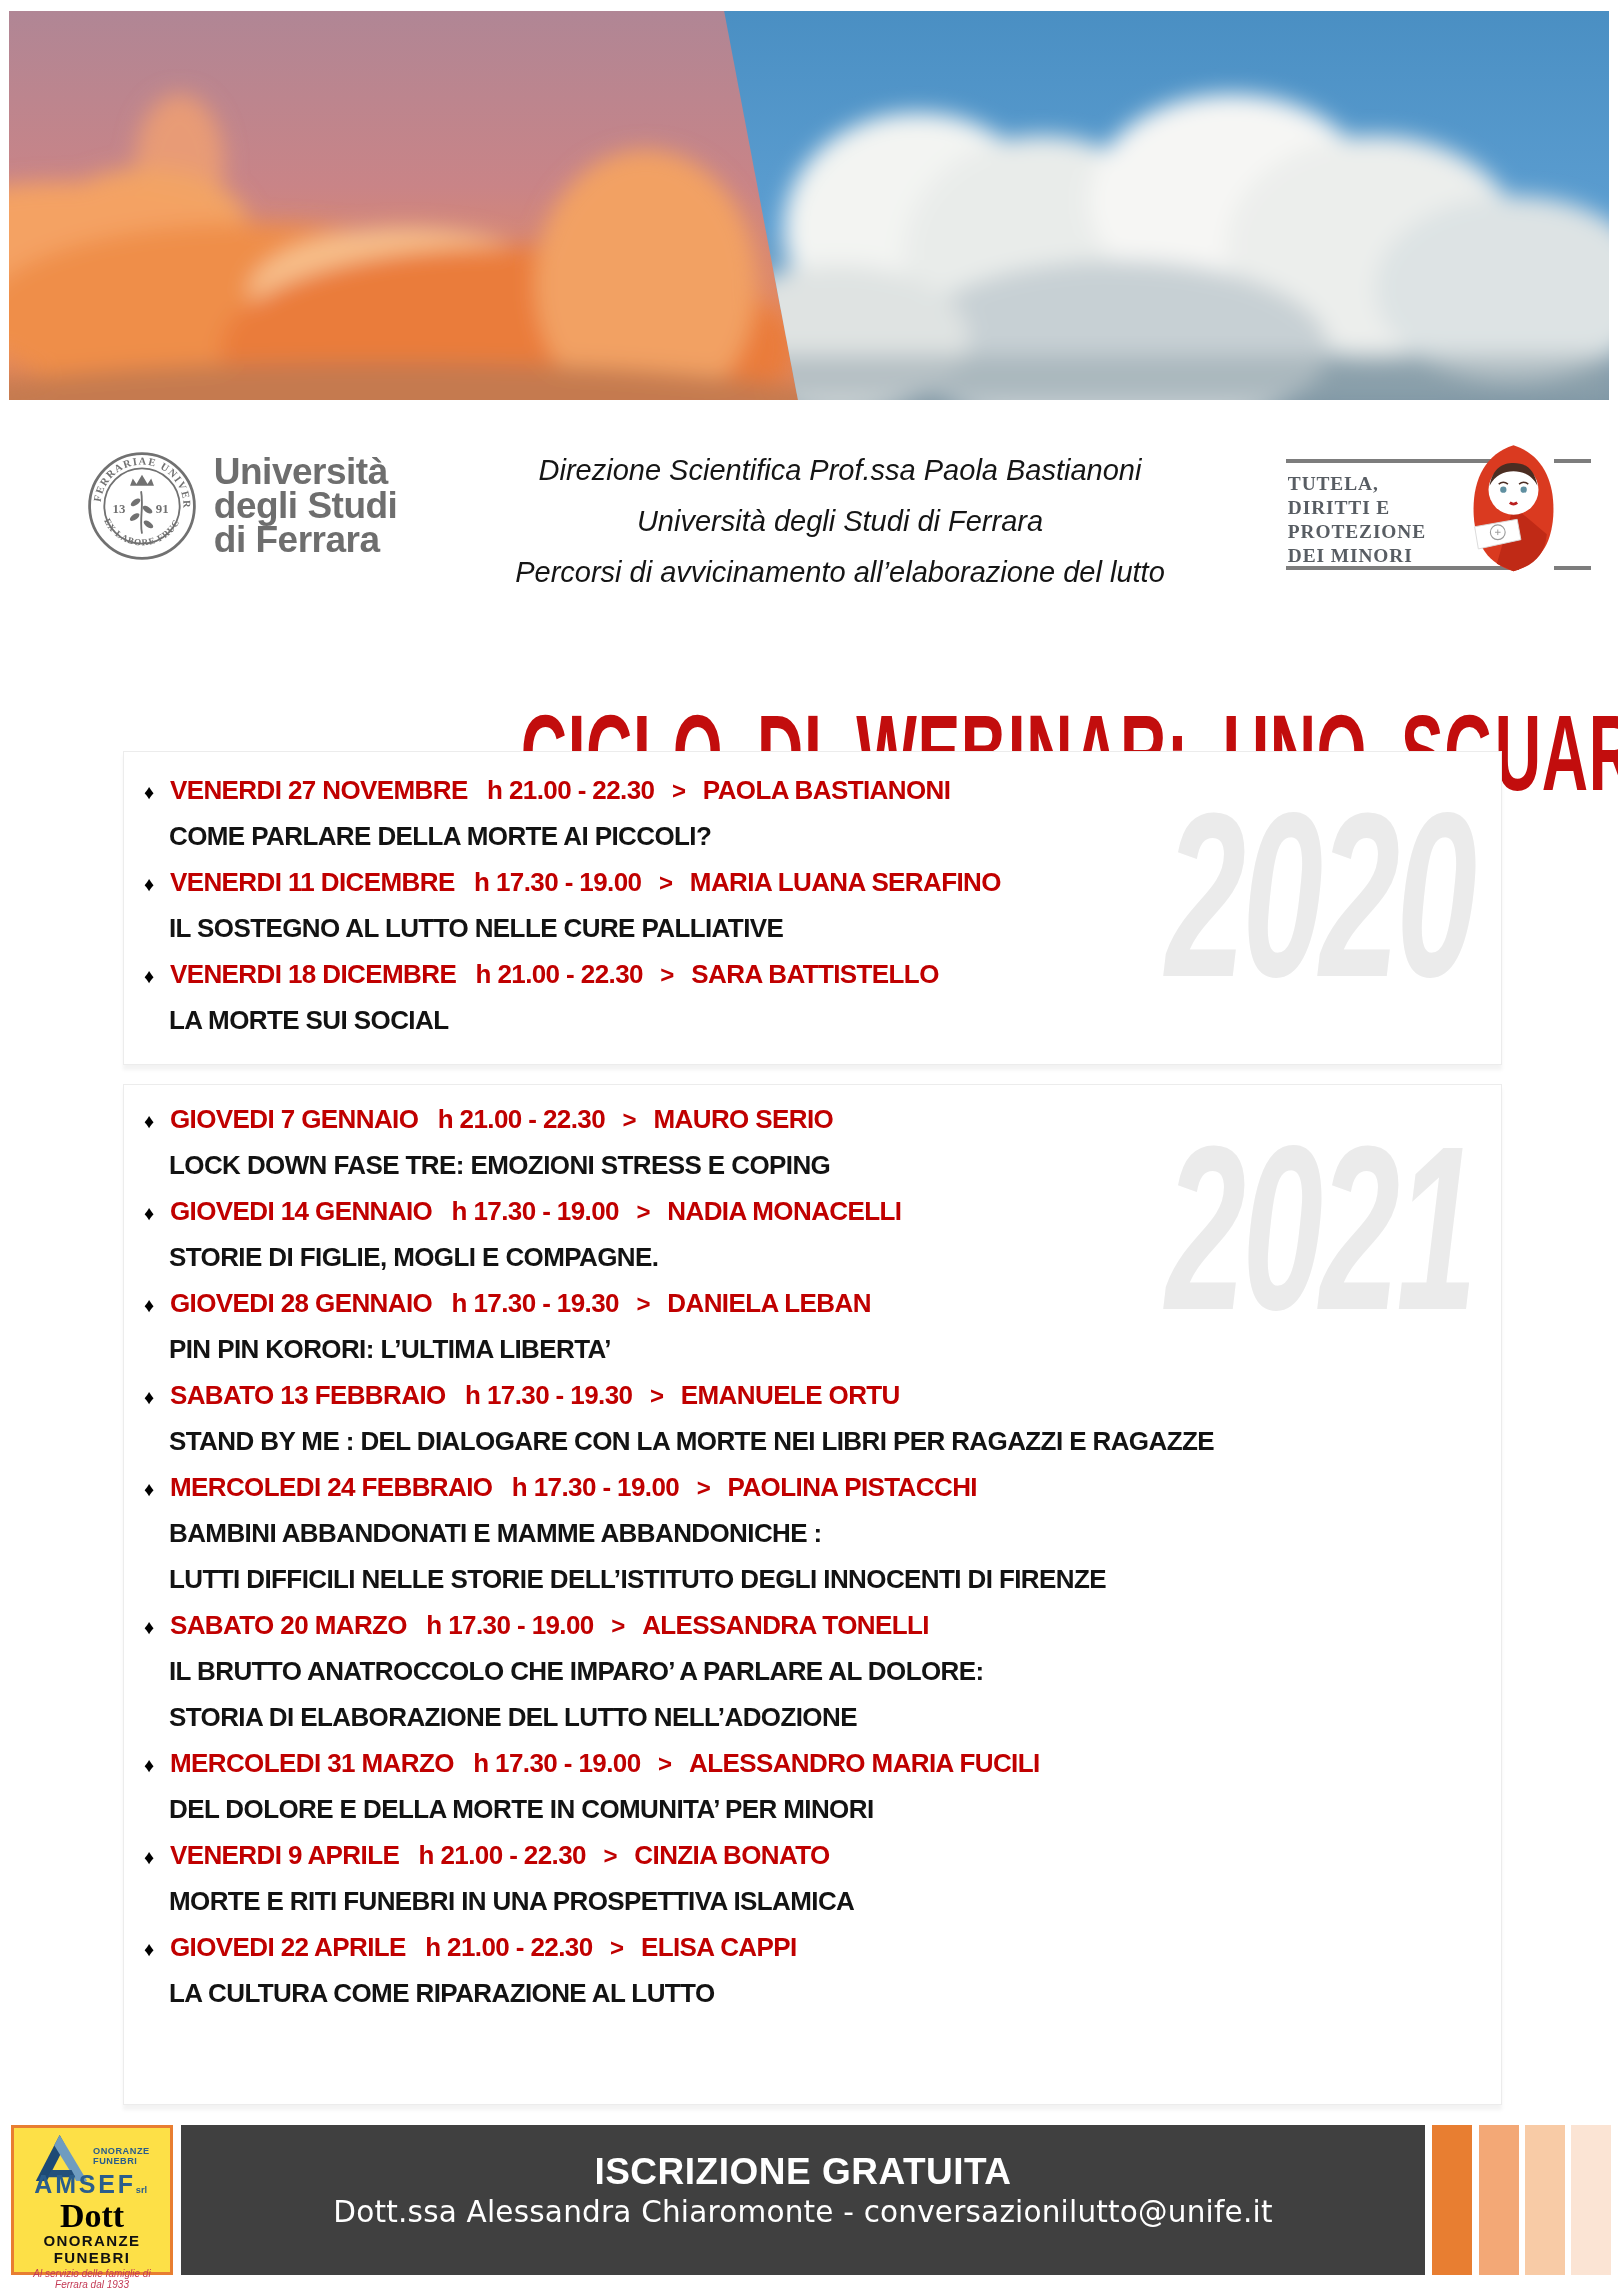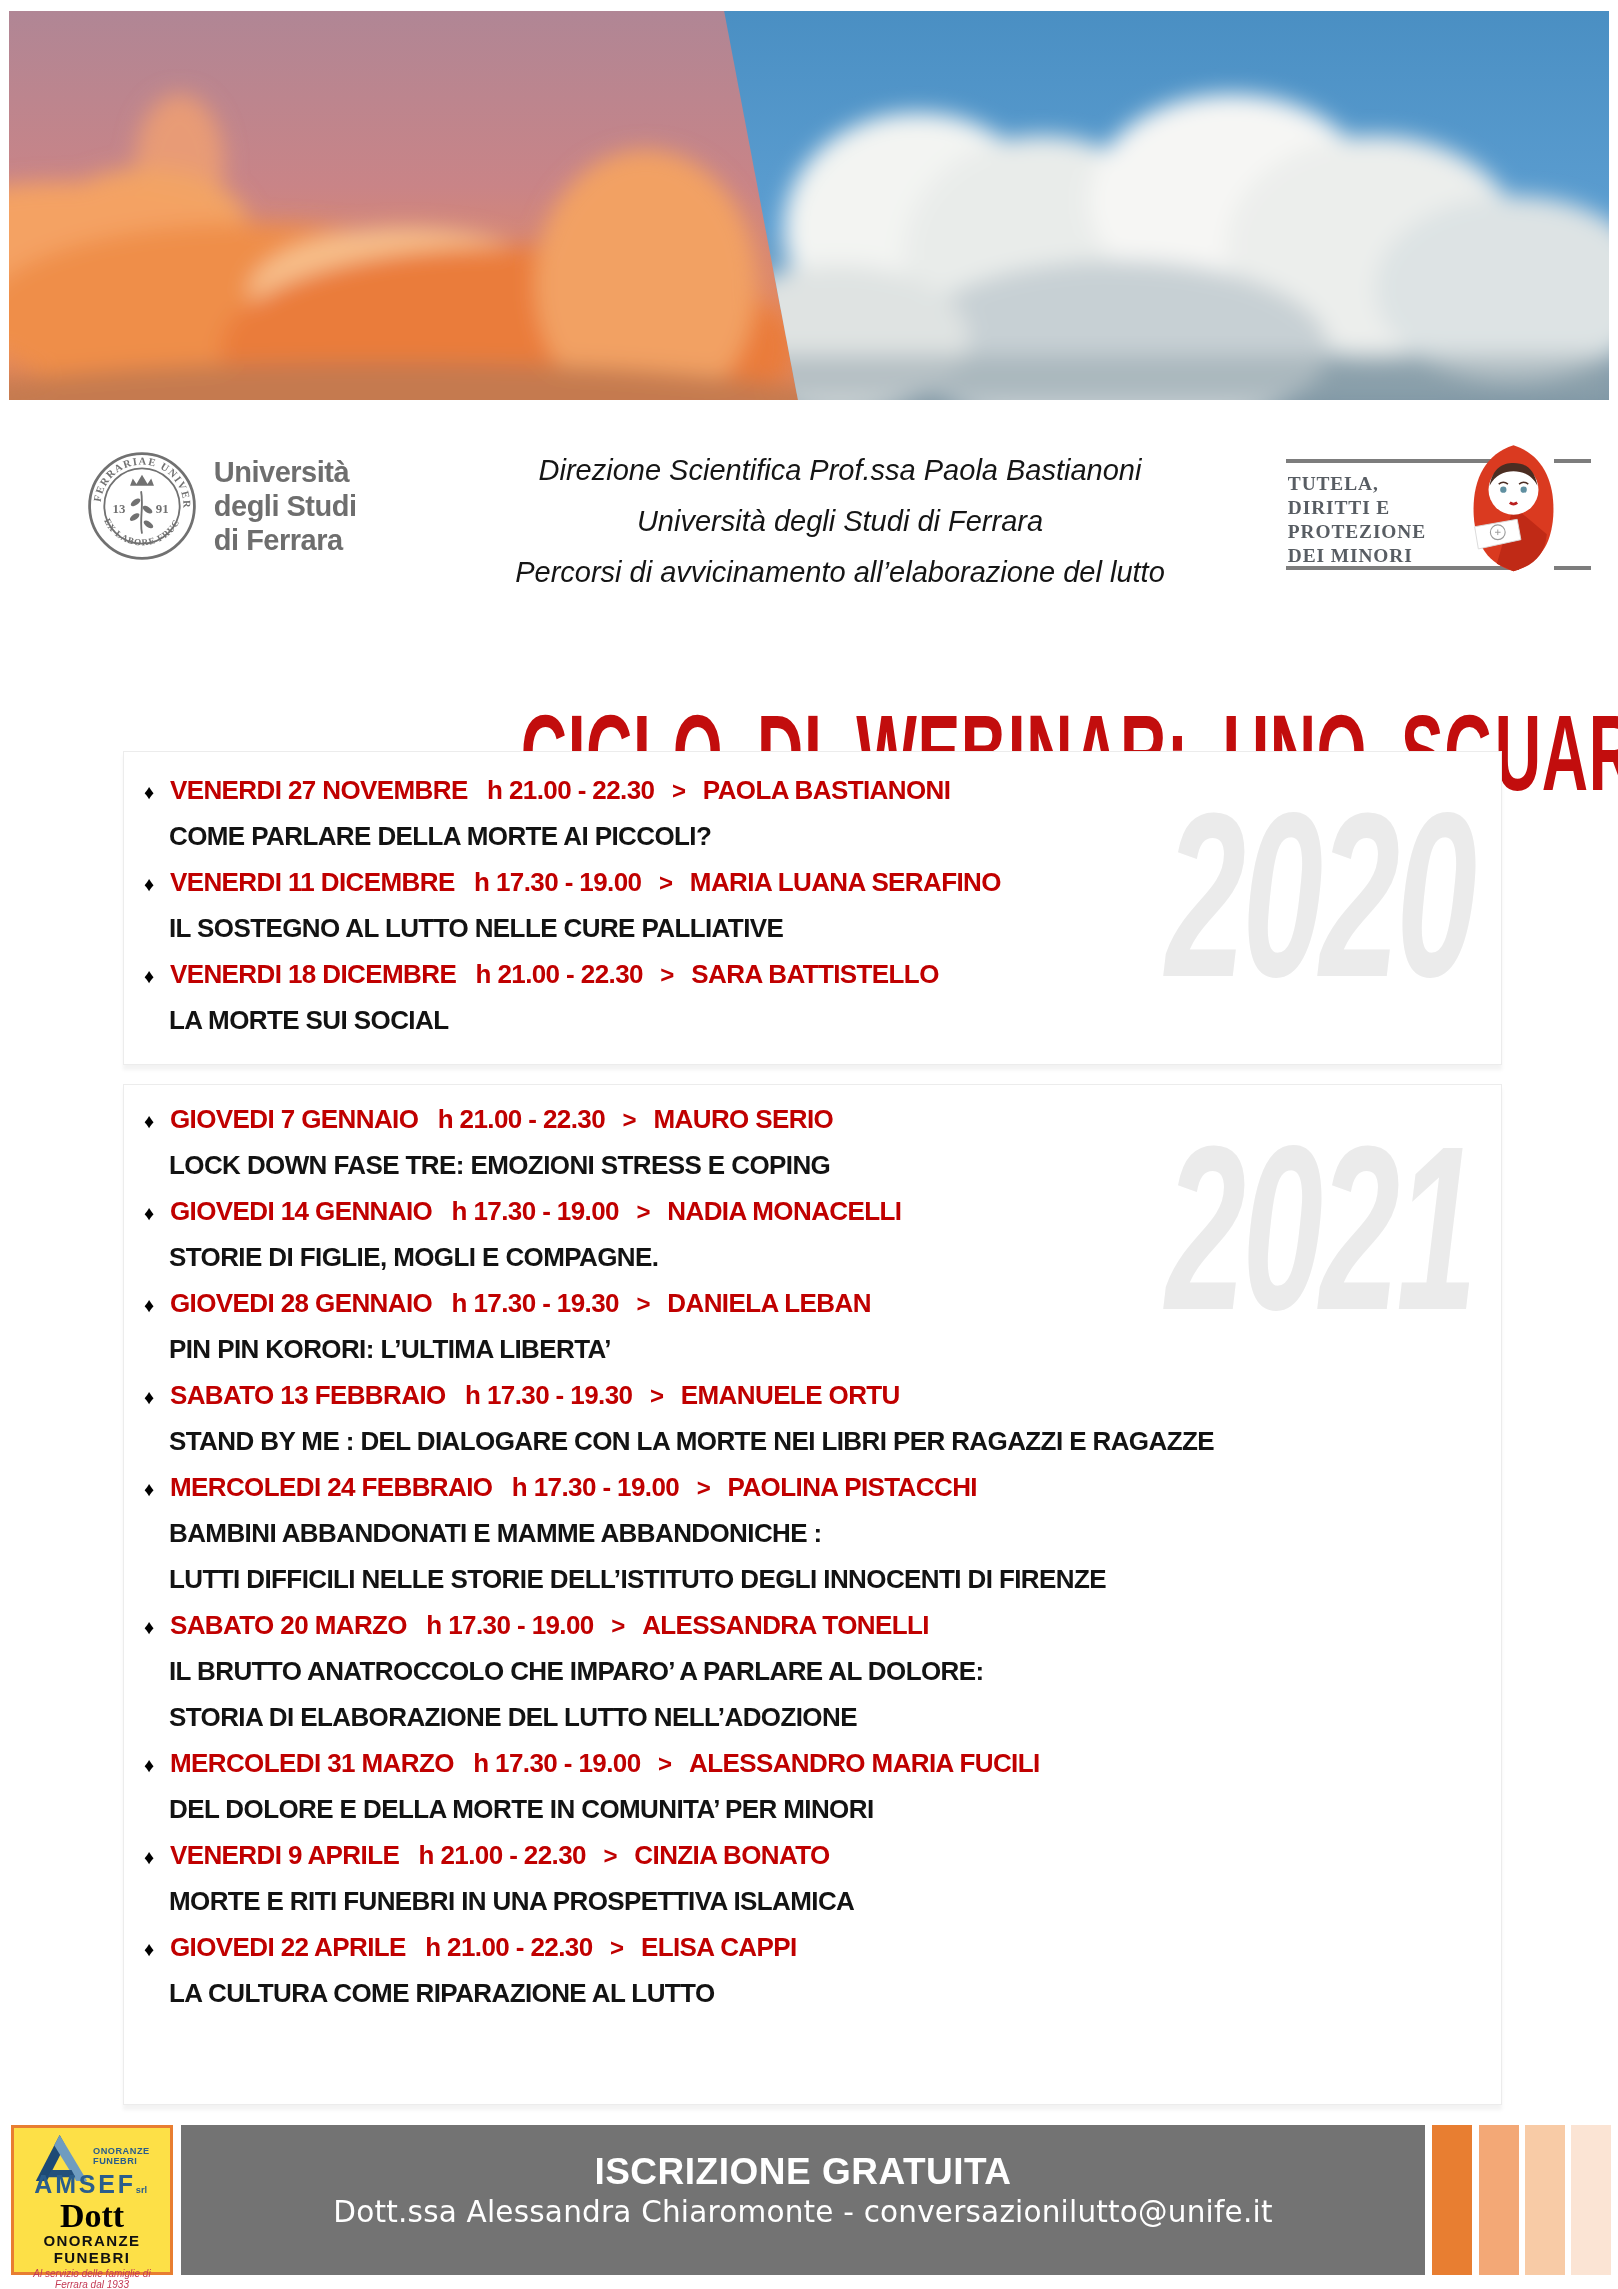--- a/index.html
+++ b/index.html
@@ -7,21 +7,21 @@
     position:relative; width:1619px; height:2290px; background:#ffffff;
     font-family:"Liberation Sans", sans-serif; overflow:hidden;
   }
 
   
   .banner { position:absolute; left:9.2px; top:11px; width:1600px; height:389px; }
   .banner svg { display:block; width:100%; height:100%; }
 
   
   .header-unife { position:absolute; left:85px; top:449px; display:flex; align-items:center; gap:14.8px; }
-  .unife-name { font-weight:700; color:#6e6e6e; font-size:29px; line-height:34px; letter-spacing:-0.5px; }
+  .unife-name { font-weight:700; color:#6e6e6e; font-size:37px; line-height:34px; letter-spacing:-0.5px; }
   .header-center {
     position:absolute; left:388px; top:445px; width:904px; text-align:center;
     font-style:italic; font-size:29px; line-height:51px; color:#151515;
   }
   .minori { position:absolute; left:1286px; top:459px; width:305px; height:111px; }
   .minori .rule-long  { position:absolute; left:0; width:233px; height:3.7px; background:#7d7d7d; }
   .minori .rule-dash  { position:absolute; right:0;  width:37px;  height:3.7px; background:#7d7d7d; }
   .minori .top-rules .rule-long, .minori .top-rules .rule-dash { top:0; }
   .minori .bot-rules .rule-long, .minori .bot-rules .rule-dash { bottom:0; }
   .minori .top-rules, .minori .bot-rules { position:absolute; left:0; right:0; height:3.7px; }
@@ -74,21 +74,21 @@
   .amsef-top { display:flex; align-items:flex-start; gap:3.7px; }
   .amsef-small { color:#2a5d8c; font-size:9.2px; line-height:10px; letter-spacing:0.5px; margin-top:13px; font-weight:700; }
   .amsef-name { color:#2a5d8c; font-size:25px; font-weight:700; letter-spacing:2.8px; margin-top:-13px; }
   .amsef-srl { font-size:9.2px; letter-spacing:0; vertical-align:baseline; }
   .pazzi { text-align:center; }
   .pazzi-name { font-family:"Liberation Serif", serif; font-weight:700; font-size:34px; line-height:33px; color:#000000; }
   .pazzi-sub { font-size:15px; letter-spacing:1.4px; color:#111111; font-weight:700; margin-top:0.9px; }
   .pazzi-tag { font-size:10px; font-style:italic; color:#c43a55; margin-top:1.8px; }
   .orange-box {
     position:absolute; left:181px; top:0; width:1244px; height:150px;
-    background:#737373; color:#ffffff; text-align:center;
+    background:#404040; color:#ffffff; text-align:center;
   }
   .headline { padding-top:26px; font-size:37px; font-weight:700; letter-spacing:0.5px; }
   .contact  { margin-top:2px; font-size:29.5px; font-family:"DejaVu Sans", sans-serif; letter-spacing:0.2px; }
   .bar { position:absolute; top:0; height:150px; width:40px; }
   .bar1 { left:1432px; background:#e87e31; }
   .bar2 { left:1479px; background:#f3a876; }
   .bar3 { left:1525px; background:#f8cba6; }
   .bar4 { left:1571px; background:#fbe4d4; }
 </style>
 </head>

